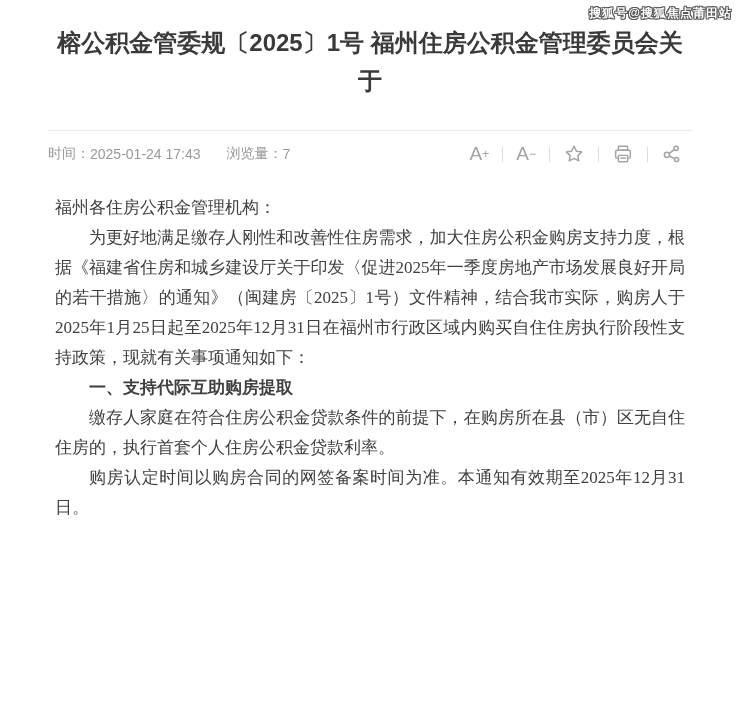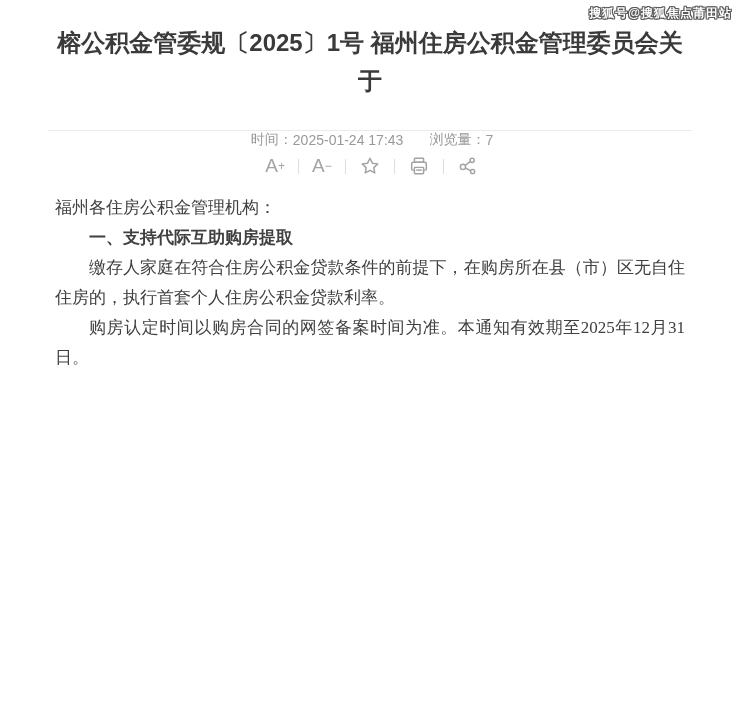--- a/index.html
+++ b/index.html
@@ -38,21 +38,20 @@
     margin: 30px 48px 0;
     border-top: 1px solid #ebebeb;
     height: 0;
   }
   .meta-row {
     margin: 0 44px 0 48px;
     height: 46px;
     display: flex;
     align-items: center;
     justify-content: space-between;
-    flex-direction: column;
   }
   .meta {
     color: #999999;
     font-size: 14px;
     display: flex;
     align-items: center;
   }
   .meta .gap { display: inline-block; width: 26px; }
   .toolbar {
     display: flex;
@@ -154,19 +153,20 @@
             <line x1="9" y1="11.4" x2="14.4" y2="7.2"></line>
             <line x1="9.2" y1="14.2" x2="14.8" y2="17"></line>
           </svg>
         </span>
       </button>
     </div>
   </div>
 
   <div class="article">
     <p>福州各住房公积金管理机构：</p>
+    <p class="indent">为更好地满足缴存人刚性和改善性住房需求，加大住房公积金购房支持力度，根据《福建省住房和城乡建设厅关于印发〈促进2025年一季度房地产市场发展良好开局的若干措施〉的通知》（闽建房〔2025〕1号）文件精神，结合我市实际，购房人于2025年1月25日起至2025年12月31日在福州市行政区域内购买自住住房执行阶段性支持政策，现就有关事项通知如下：</p>
     <p class="heading">一、支持代际互助购房提取</p>
     <p class="indent">缴存人家庭在符合住房公积金贷款条件的前提下，在购房所在县（市）区无自住住房的，执行首套个人住房公积金贷款利率。</p>
     <p class="indent">购房认定时间以购房合同的网签备案时间为准。本通知有效期至2025年12月31日。</p>
 
   </div>
 
 </div>
 
 </body></html>

